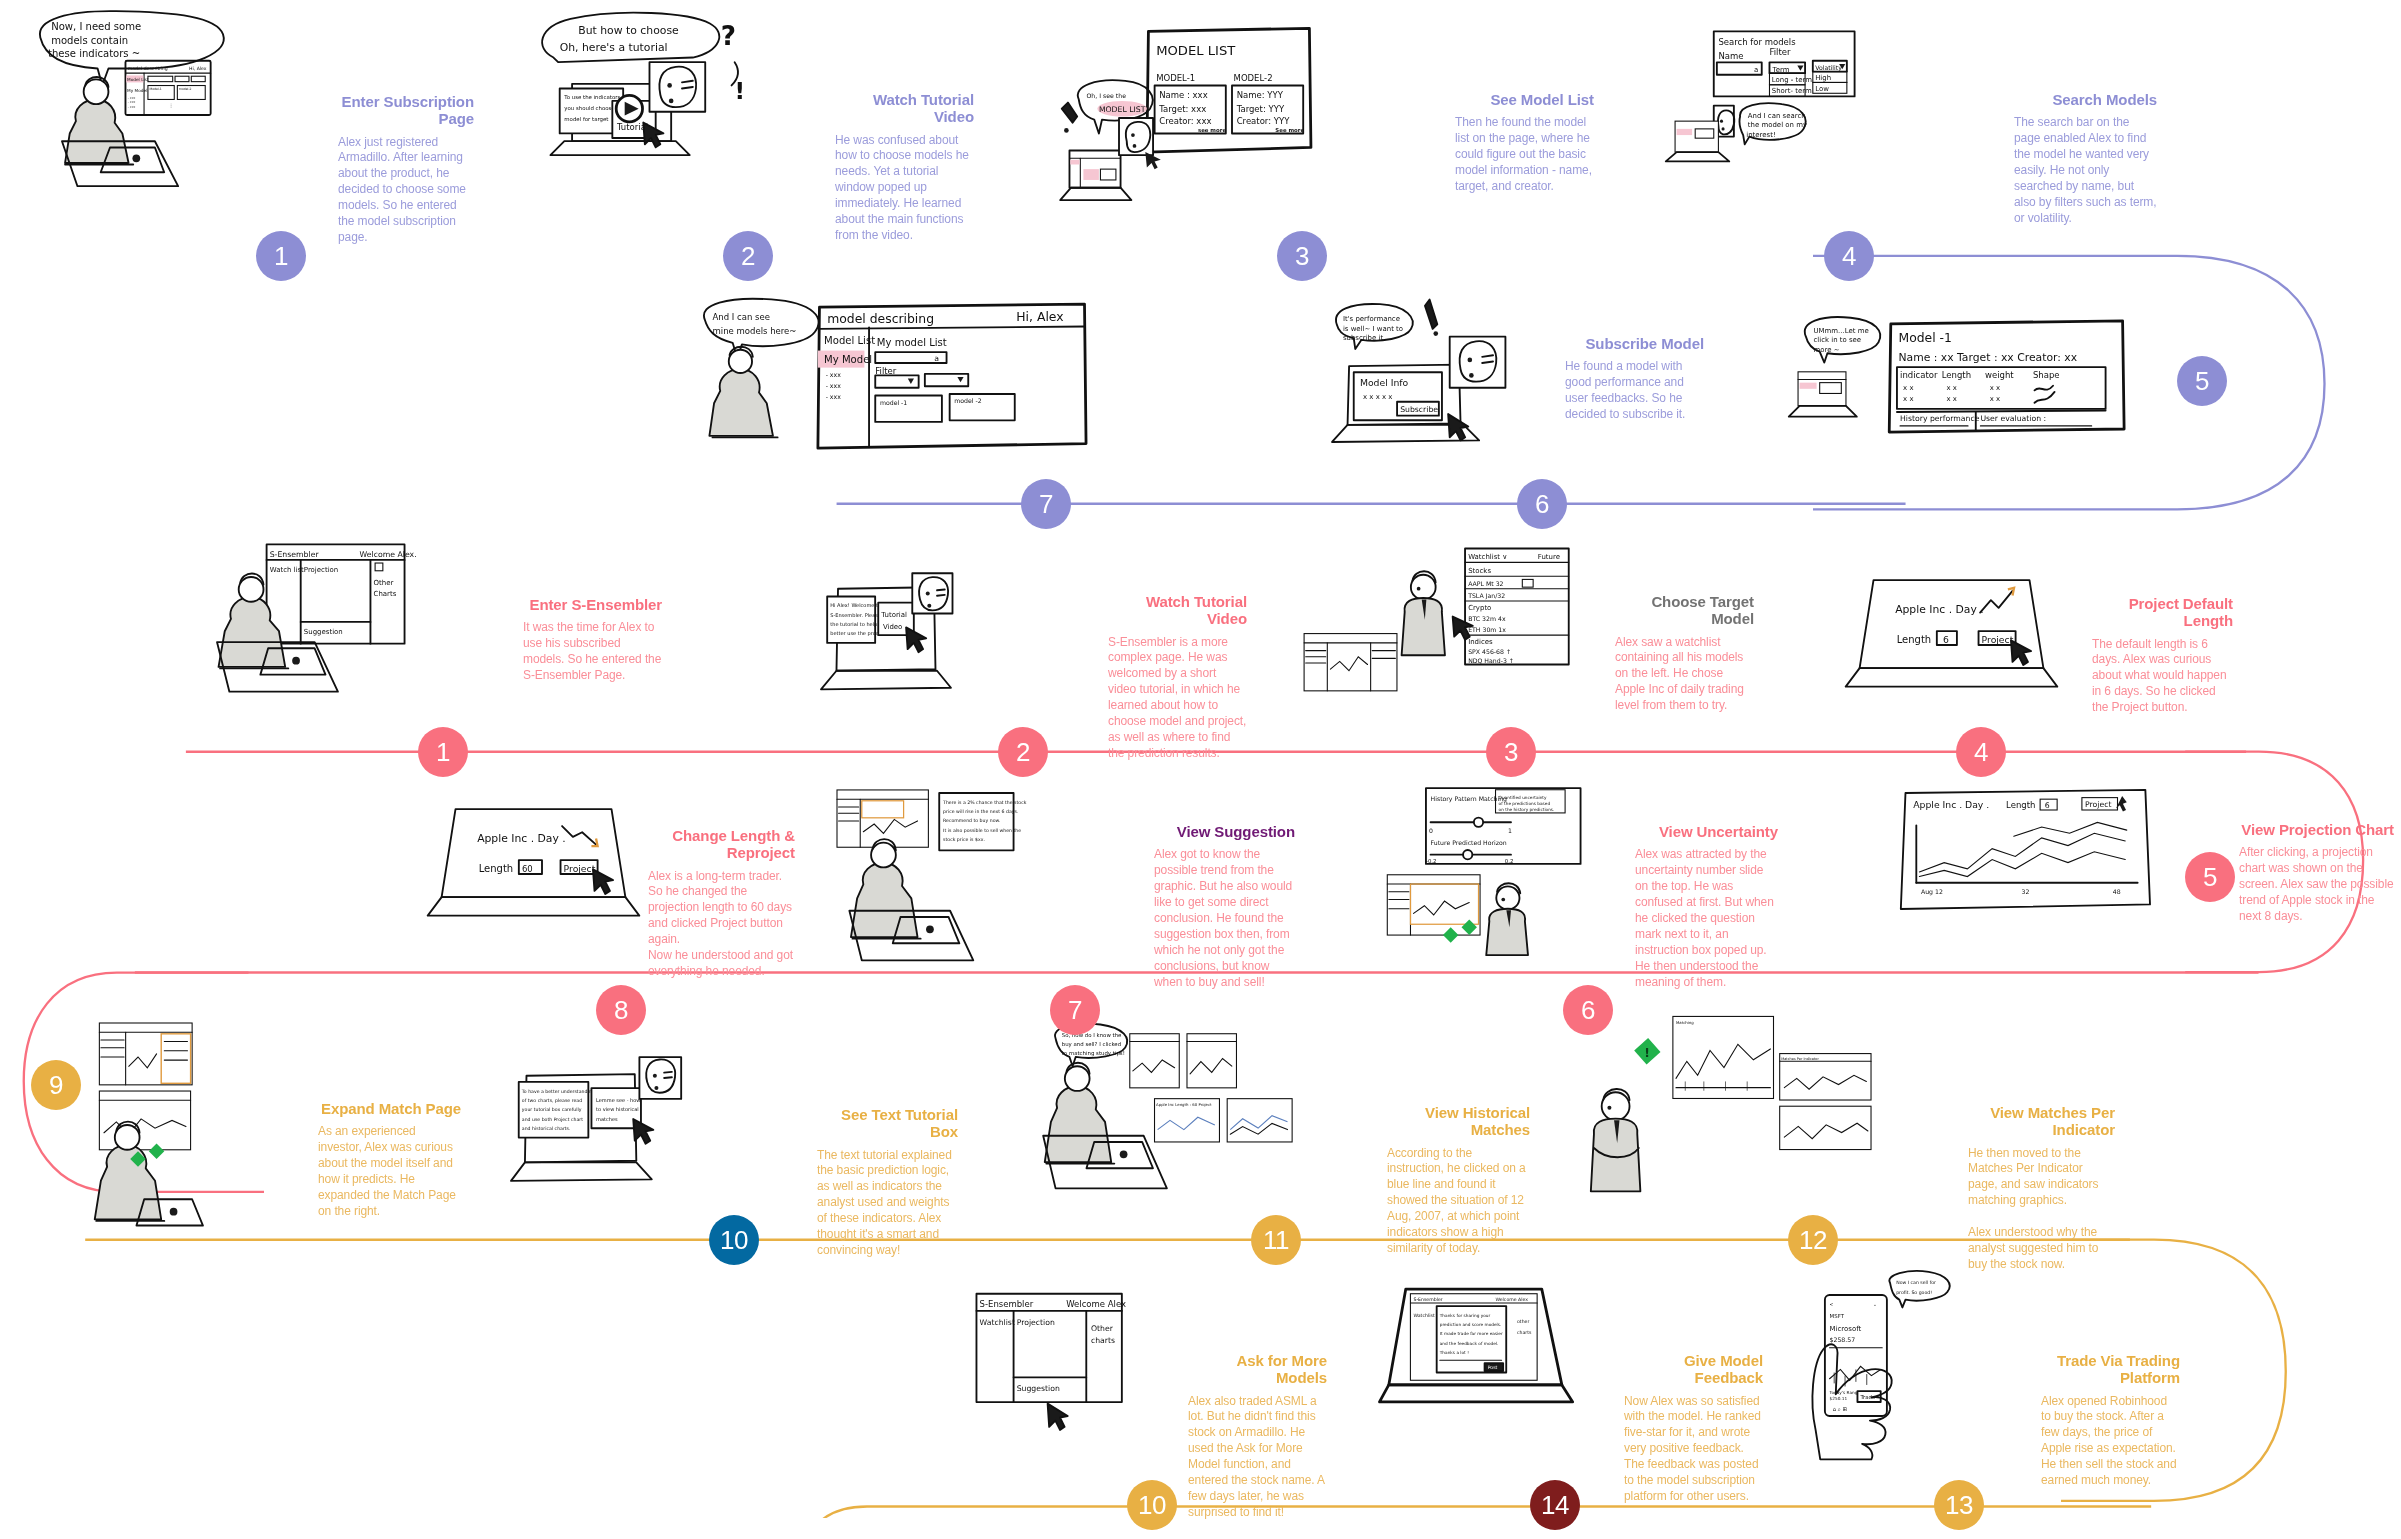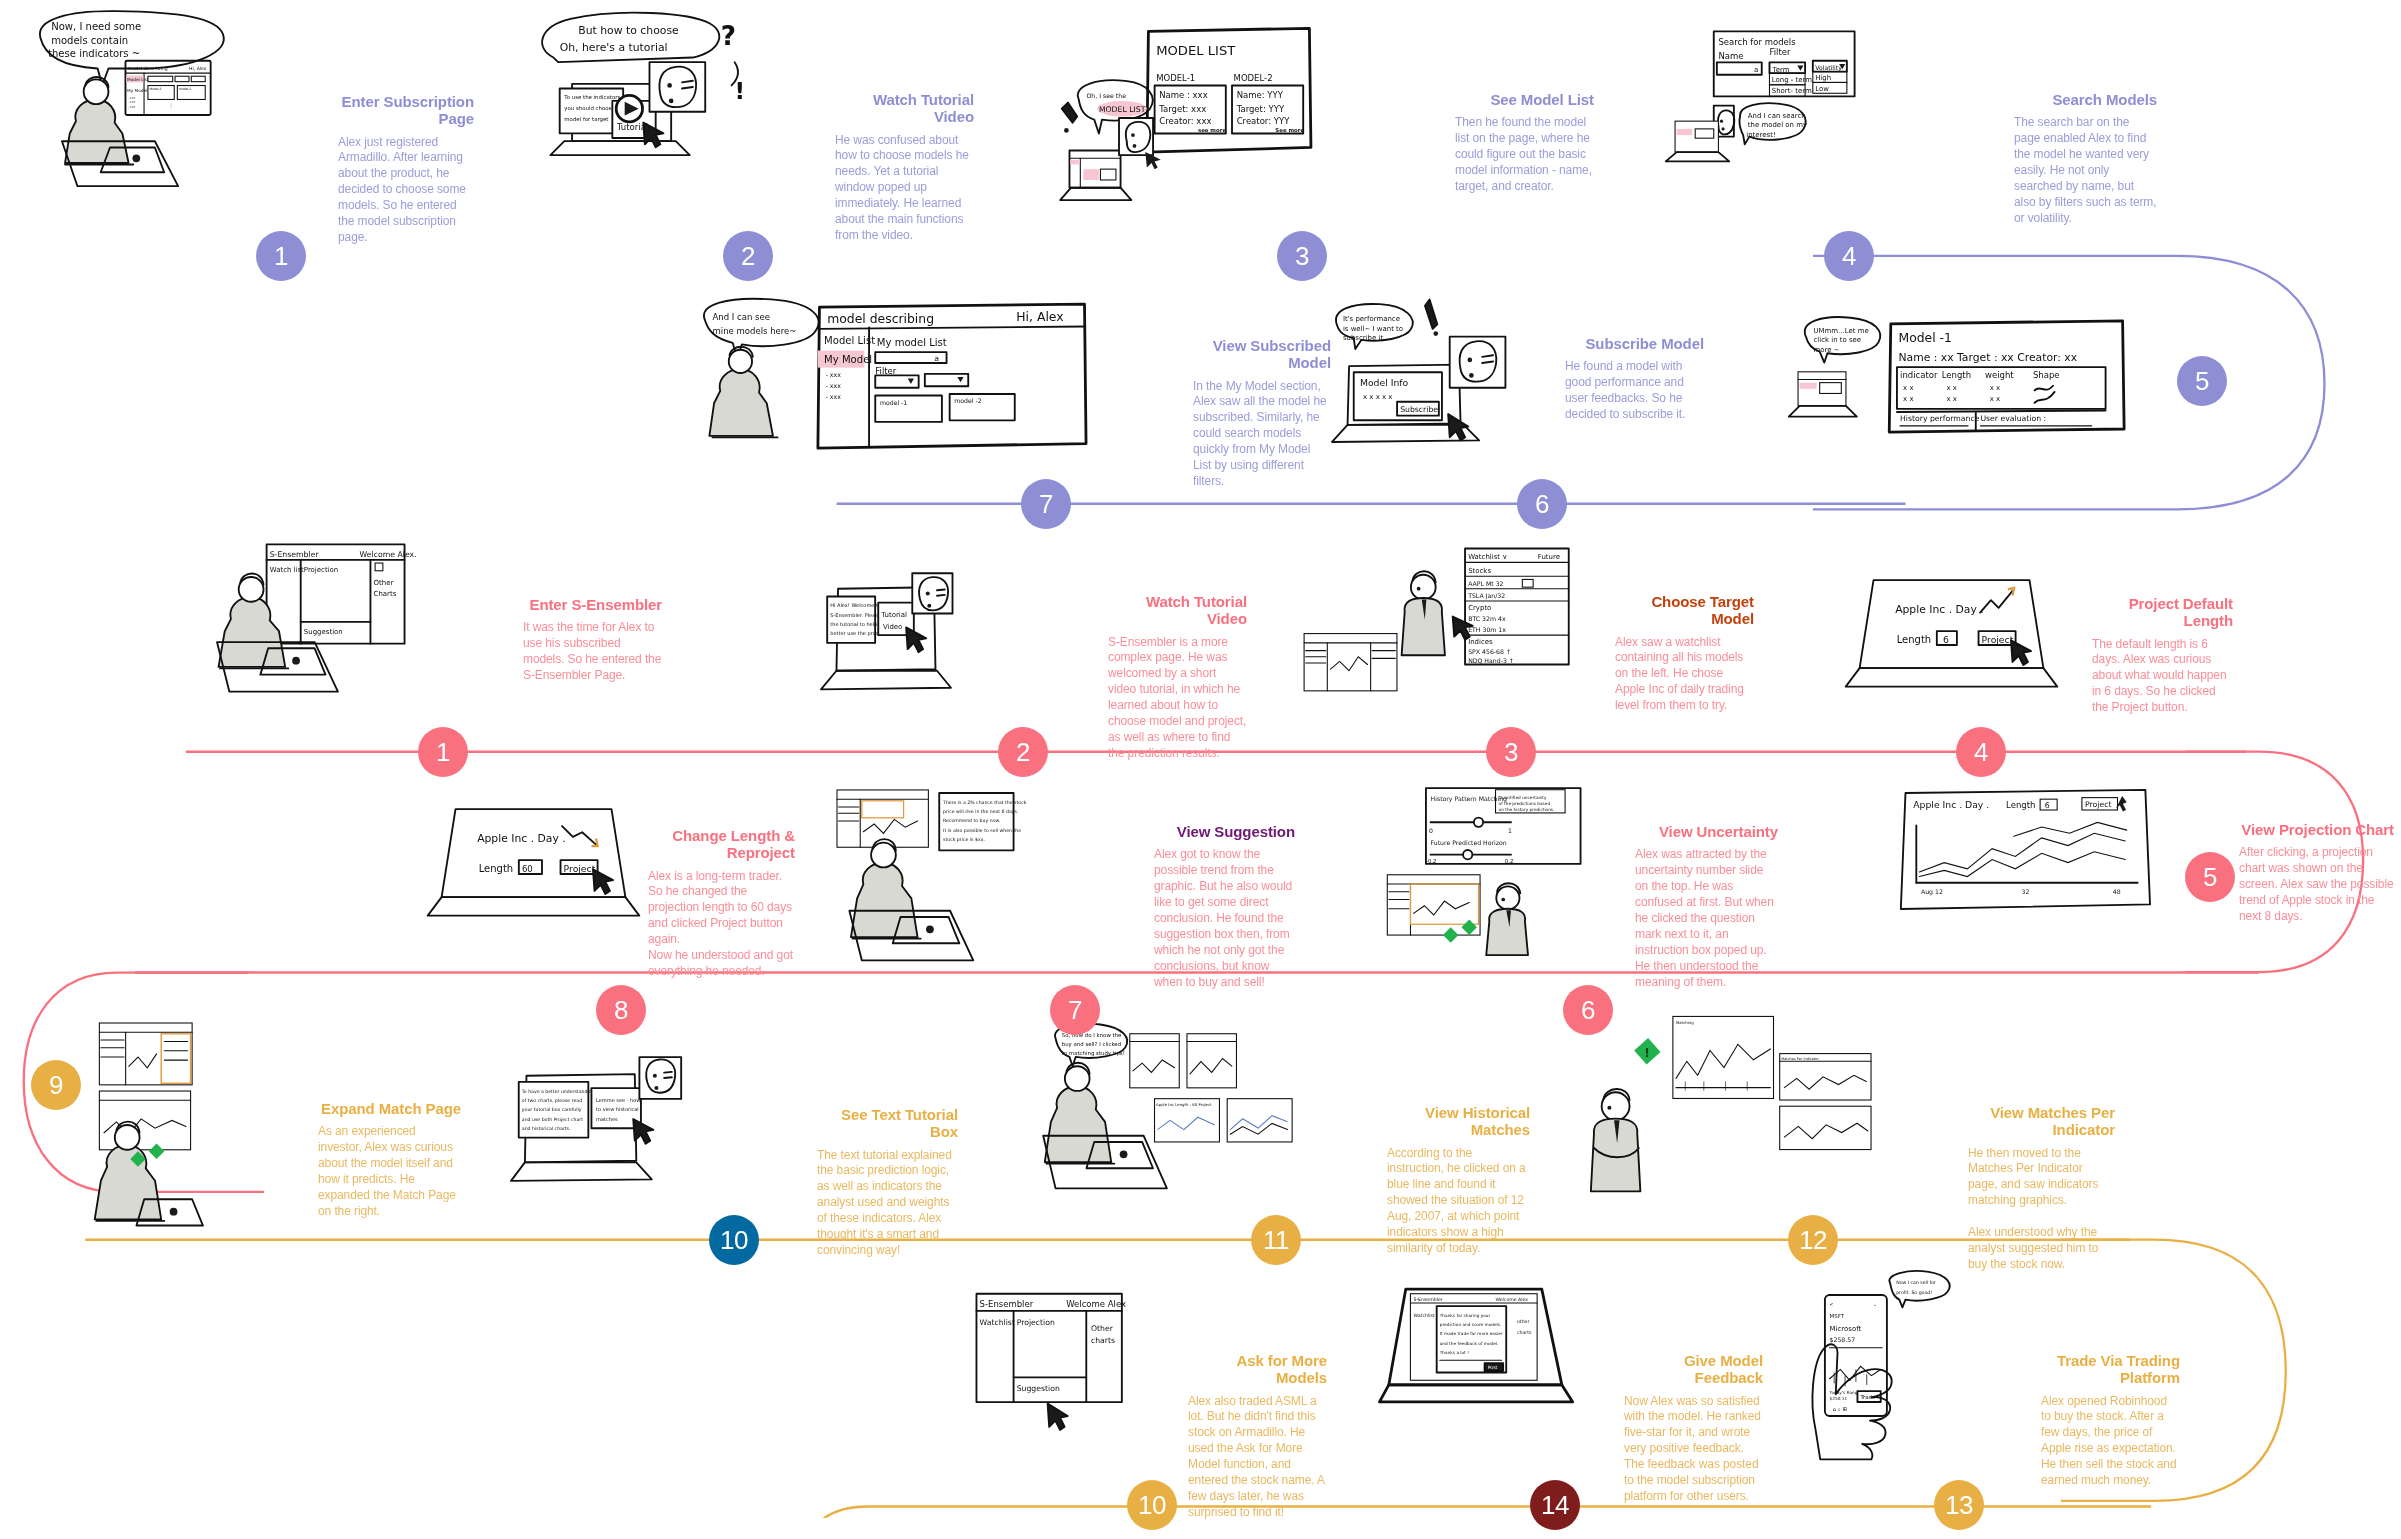--- a/index.html
+++ b/index.html
@@ -333,24 +333,20 @@
       <text class="hand" x="332" y="146" font-size="8">model -2</text>
 
       <g transform="translate(12,96)">
         <path class="fill-grey ink-med" d="M18,34 C14,18 28,6 44,6 C60,6 72,20 68,36 L78,50 L86,92 L4,92 L10,50 Z"></path>
         <circle class="fill-white ink-med" cx="44" cy="-4" r="15"></circle>
         <path class="ink-med" d="M30,-12 C32,-26 58,-28 60,-10"></path>
         <path class="ink-med" d="M8,94 L92,94"></path>
       </g>
     </svg>
   </div>
-  <div class="story" style="left:1193px;top:337px;width:138px;">
-    <div class="st-title" style="color:#8d8ed4;">View Subscribed Model</div>
-    <div class="st-body" style="color:#9b9cdb;">In the My Model section, Alex saw all the model he subscribed. Similarly, he could search models quickly from My Model List by using different filters.</div>
-  </div>
   <div class="bubble sz-lg" style="left:1021px;top:479px;background:#8d8ed4;">
     <span>7</span>
   </div>
 
   <div class="sketch" style="left:1332px;top:298px;width:271px;height:178px;">
     <svg width="271" height="178" viewBox="0 0 350 230">
       <path class="ink-med" d="M6,34 C0,16 24,6 62,8 C96,10 110,26 102,40 C96,52 62,58 38,54 L30,66 L28,52 C12,48 8,42 6,34 Z"></path>
       <text class="hand" x="14" y="30" font-size="9">It's performance</text>
       <text class="hand" x="14" y="42" font-size="9">is well~ I want to</text>
       <text class="hand" x="14" y="54" font-size="9">subscribe it</text>
@@ -525,21 +521,21 @@
         <path class="ink-thin" d="M34,46 L46,36 L58,48 L70,30 L82,40"></path>
         <line class="ink-thin" x1="2" y1="22" x2="28" y2="22"></line>
         <line class="ink-thin" x1="2" y1="30" x2="28" y2="30"></line>
         <line class="ink-thin" x1="2" y1="38" x2="28" y2="38"></line>
         <line class="ink-thin" x1="88" y1="22" x2="118" y2="22"></line>
         <line class="ink-thin" x1="88" y1="32" x2="118" y2="32"></line>
       </g>
     </svg>
   </div>
   <div class="story" style="left:1615px;top:593px;width:139px;">
-    <div class="st-title" style="color:#c2410c;margin-left:20px;">Choose Target Model</div>
+    <div class="st-title" style="color:#737373;margin-left:20px;">Choose Target Model</div>
     <div class="st-body" style="color:#fa8e98;">Alex saw a watchlist containing all his models on the left. He chose Apple Inc of daily trading level from them to try.</div>
   </div>
   <div class="bubble sz-lg" style="left:1486px;top:727px;background:#f9707f;">
     <span>3</span>
   </div>
 
   <div class="sketch" style="left:1836px;top:577px;width:248px;height:139px;">
     <svg width="248" height="139" viewBox="0 0 320 180">
       <path class="ink-med" d="M48,4 L250,4 L268,118 L30,118 Z" fill="none"></path>
       <path class="ink-med" d="M12,142 L286,142 L268,118 L30,118 Z" fill="none"></path>

